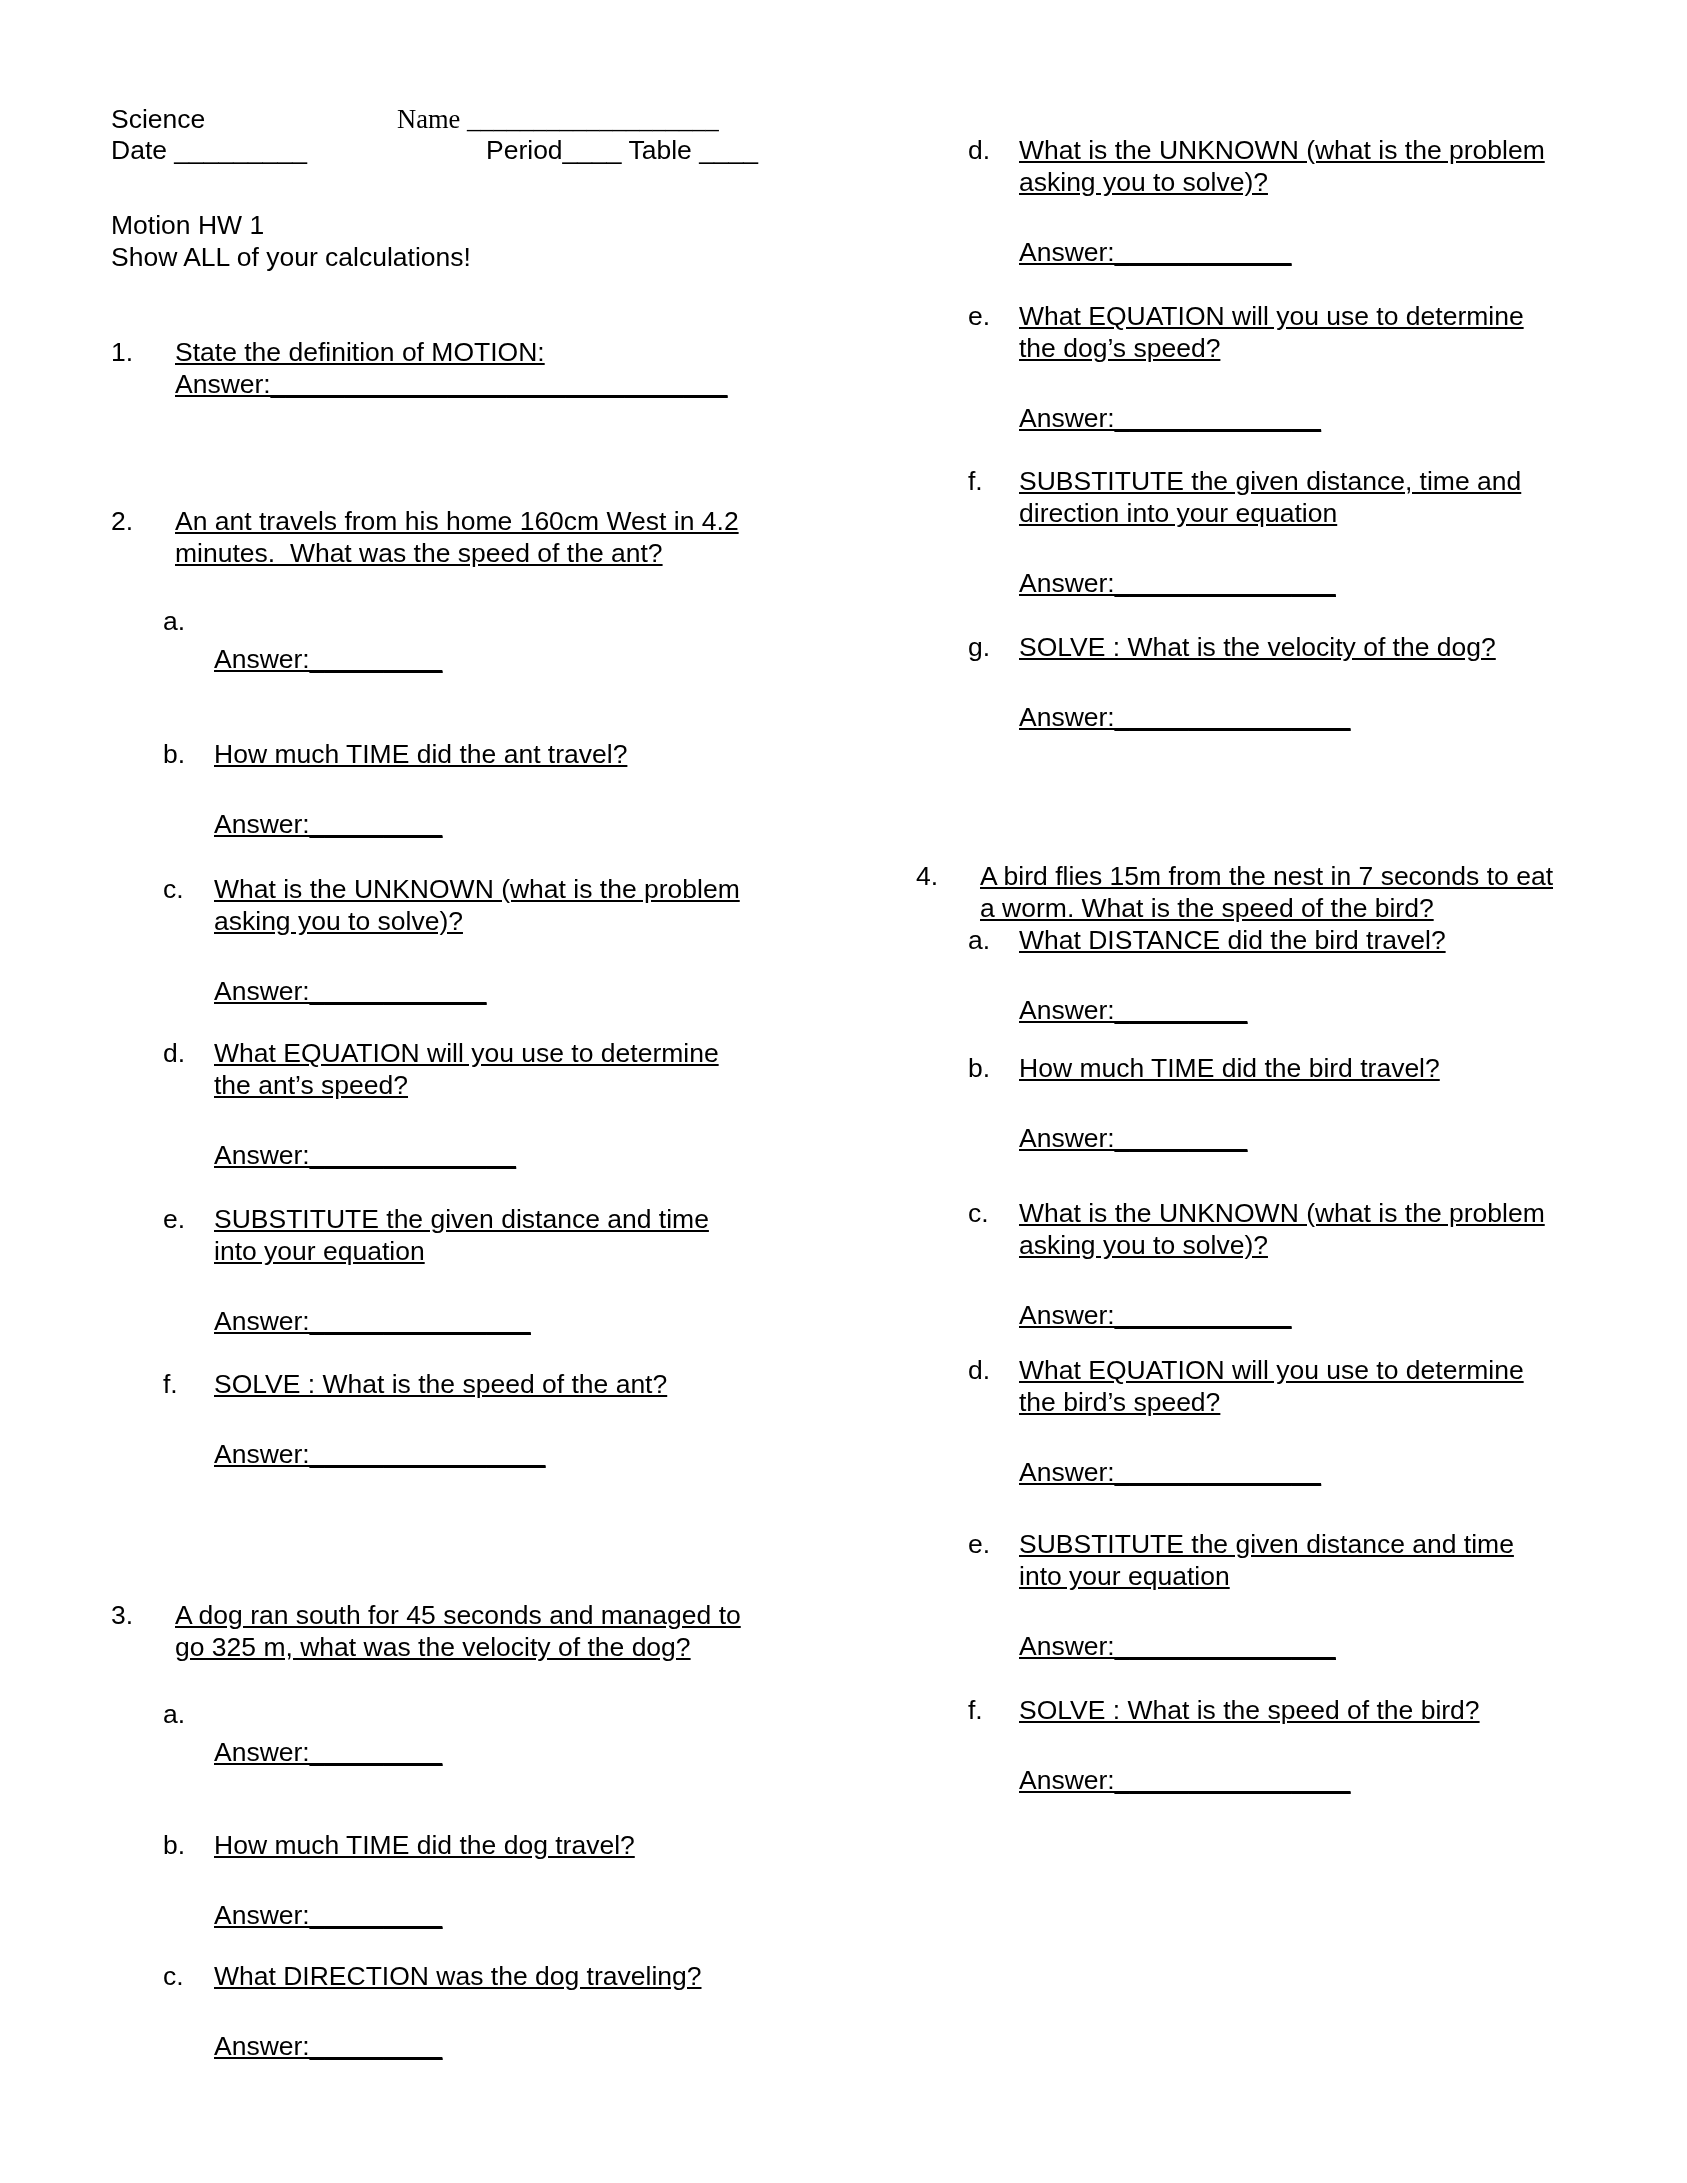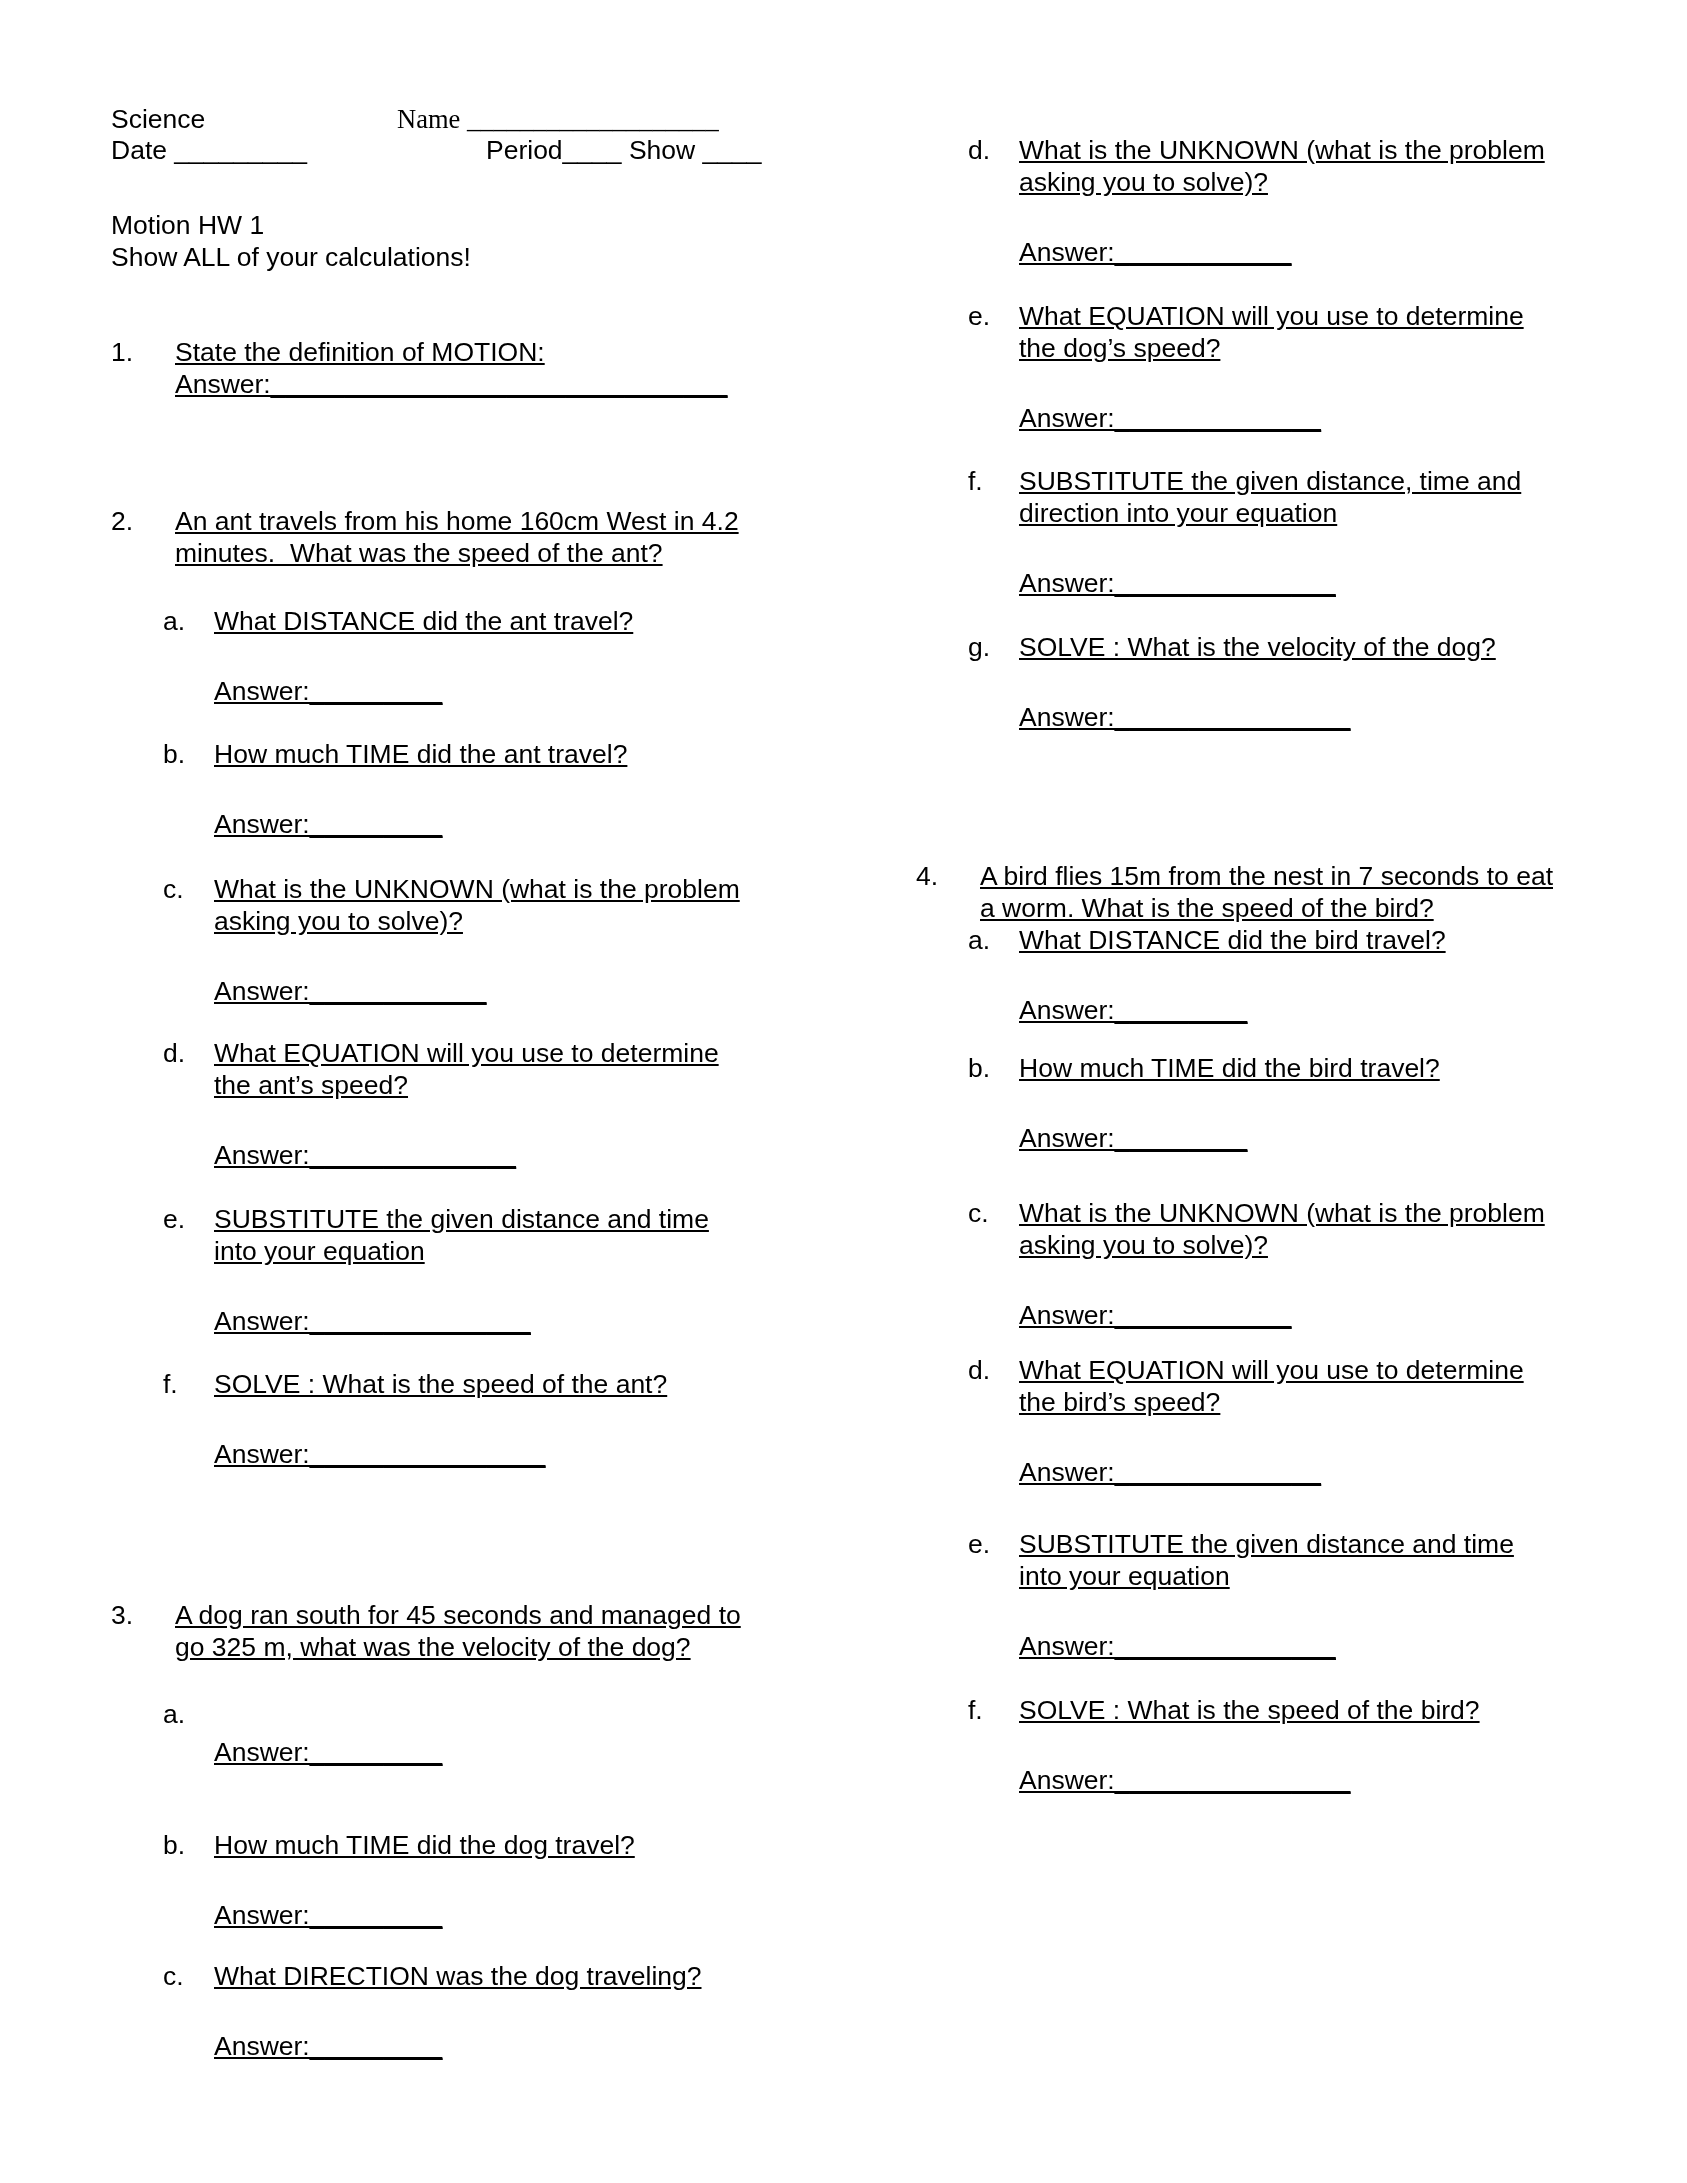--- a/index.html
+++ b/index.html
@@ -56,21 +56,21 @@
 
 <div class="col" id="col-left">
 
   <div class="item" style="top:103px">
     <span class="hspan at-0">Science</span>
     <span class="hspan at-432">Name ___________________</span>
   </div>
 
   <div class="item" style="top:134px">
     <span class="hspan at-0">Date _________</span>
-    <span class="hspan at-567">Period____ Show ____</span>
+    <span class="hspan at-567">Period____ Table ____</span>
   </div>
 
   <div class="item" style="top:209px">
     <div class="line">Motion HW 1</div>
     <div class="line">Show ALL of your calculations!</div>
   </div>
 
   <div class="item" style="top:336px">
     <span class="num">1.</span>
     <div class="main-content">
@@ -83,21 +83,20 @@
     <span class="num">2.</span>
     <div class="main-content">
       <div class="line">An ant travels from his home 160cm West in 4.2</div>
       <div class="line">minutes.  What was the speed of the ant?</div>
     </div>
   </div>
 
   <div class="item" style="top:605px">
     <span class="letter">a.</span>
     <div class="sub-content">
-      <div class="line">What DISTANCE did the ant travel?</div>
       <div class="line answer">Answer:_________</div>
     </div>
   </div>
 
   <div class="item" style="top:738px">
     <span class="letter">b.</span>
     <div class="sub-content">
       <div class="line">How much TIME did the ant travel?</div>
       <div class="line answer">Answer:_________</div>
     </div>

